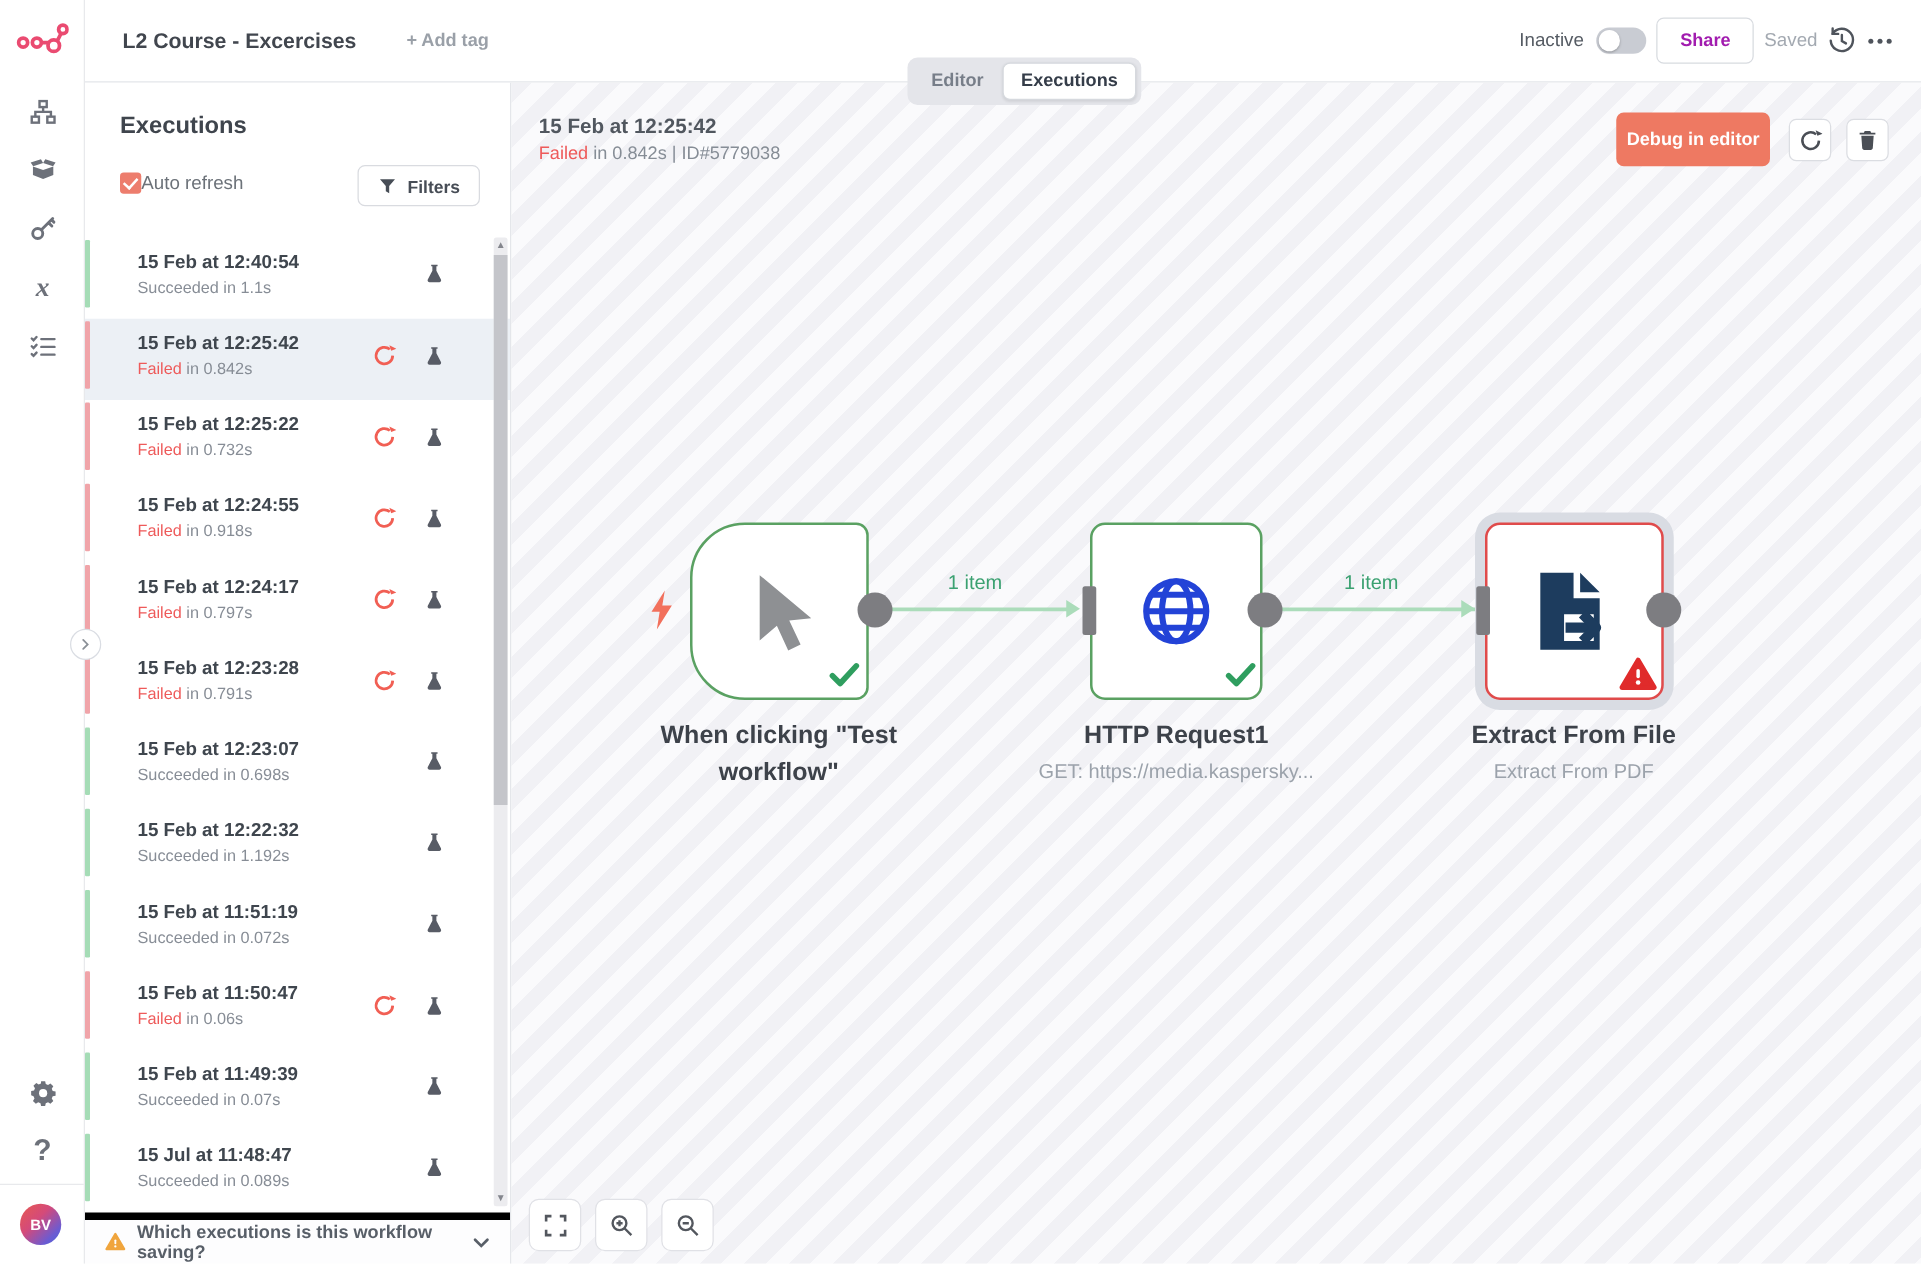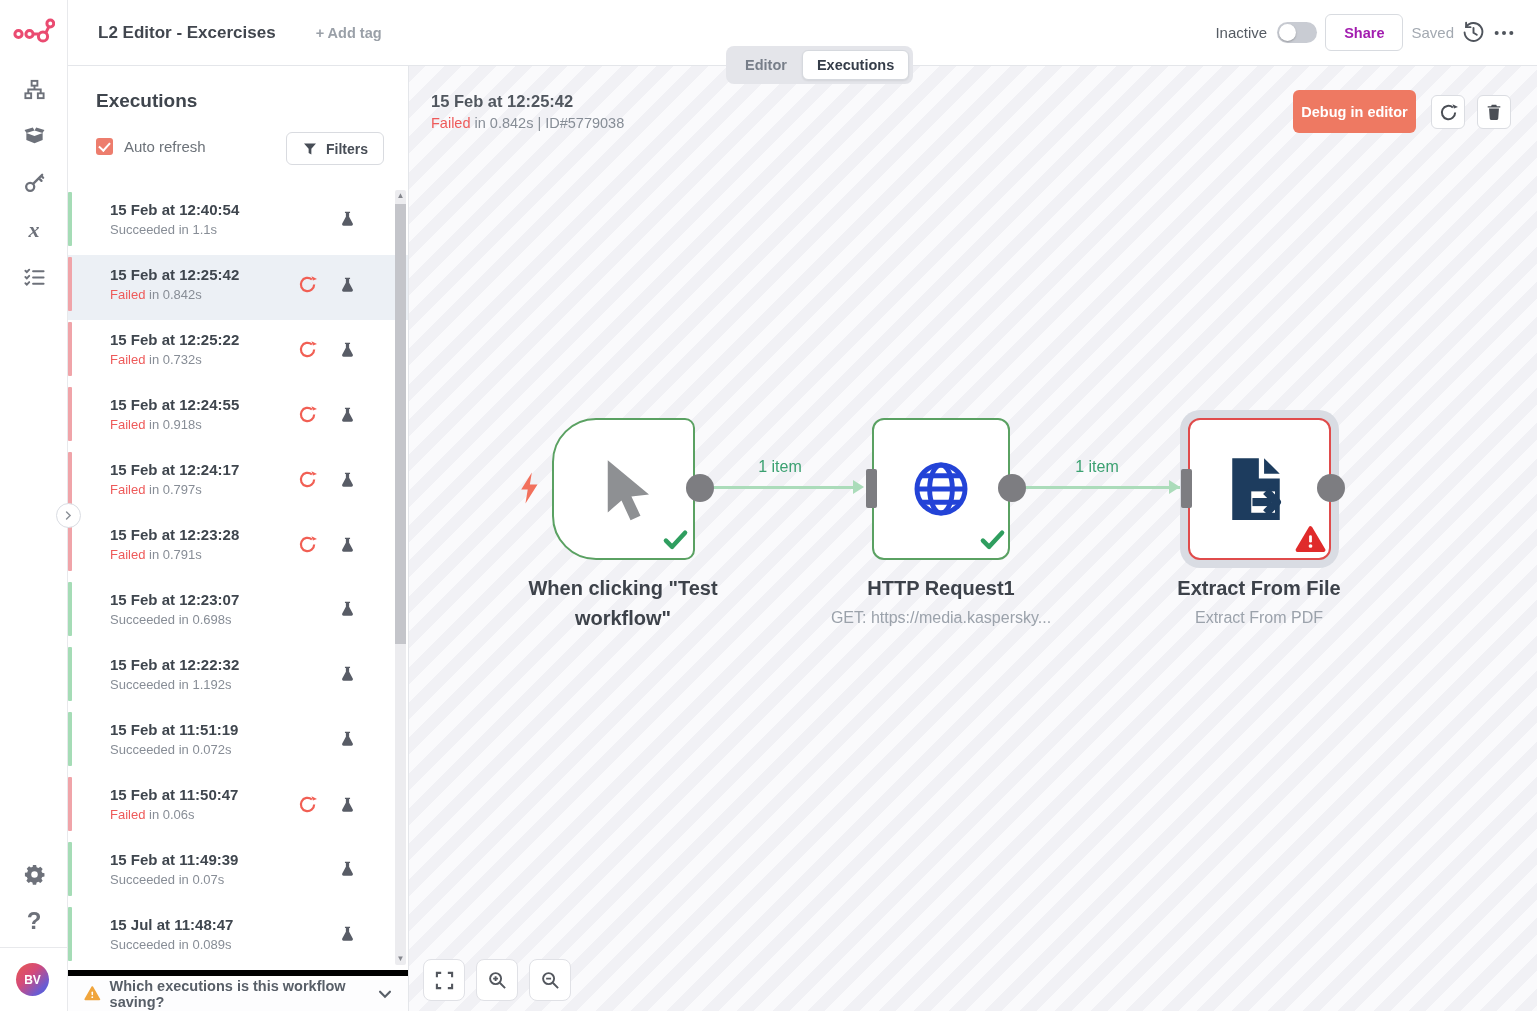--- a/index.html
+++ b/index.html
@@ -33,21 +33,21 @@
     box-shadow:0 1px 2px rgba(0,0,0,.25); }
   .share-btn { height:37px; padding:0 18px; border:1px solid #d8dbe0; border-radius:6px; background:#fff;
     font-size:14.5px; font-weight:600; color:#a21caf; display:flex; align-items:center; cursor:pointer; }
   .saved { font-size:15px; color:#a3a9b1; }
   .hist-icon, .dots-icon { color:#4f545c; cursor:pointer; display:flex; }
 
   
   .exec-panel { position:absolute; left:68px; top:66px; width:341px; bottom:0; background:#fff;
     border-right:1px solid #e4e6ea; z-index:10; }
   .exec-heading { position:absolute; left:28px; top:24px; font-size:19px; font-weight:600; color:#3f454d; }
-  .autorefresh { position:absolute; left:28px; top:72px; display:flex; align-items:center; gap:11px; cursor:pointer; }
+  .autorefresh { position:absolute; left:28px; top:72px; display:flex; align-items:center; cursor:pointer; }
   .checkbox { width:17px; height:17px; border-radius:3px; background:#ed7d6d; position:relative; }
   .checkbox::after { content:""; position:absolute; left:5px; top:2px; width:5px; height:9px;
     border:solid #fff; border-width:0 2px 2px 0; transform:rotate(42deg); }
   .autorefresh-label { font-size:15px; color:#6c7279; }
   .filters-btn { position:absolute; right:24px; top:66px; height:33px; padding:0 15px; border:1px solid #d9dbe0;
     border-radius:6px; background:#fff; display:flex; align-items:center; gap:8px;
     font-size:14px; font-weight:700; color:#474d56; cursor:pointer; }
   .exec-list { position:absolute; left:0; right:0; top:124px; bottom:41px; overflow:hidden; }
   .row { position:relative; height:65px; padding:11px 0 0 42px; cursor:pointer; }
   .row::before { content:""; position:absolute; left:0; top:2px; bottom:9px; width:4px; border-radius:1px; }
@@ -166,21 +166,21 @@
     </div>
     <div class="nav-icon" style="top:906px">
       <span style="font-size:24px;font-weight:bold;color:#6d717a">?</span>
     </div>
     <div class="avatar">
       <span>BV</span>
     </div>
   </div>
 
   <div class="topbar">
-    <div class="wf-title">L2 Editor - Excercises</div>
+    <div class="wf-title">L2 Course - Excercises</div>
     <div class="add-tag">+ Add tag</div>
     <div class="topbar-right">
       <div class="inactive-wrap">
         <span class="inactive-label">Inactive</span>
         <div class="toggle">
             <div class="knob"></div>
           </div>
       </div>
       <button class="share-btn">Share</button>
       <span class="saved">Saved</span>

